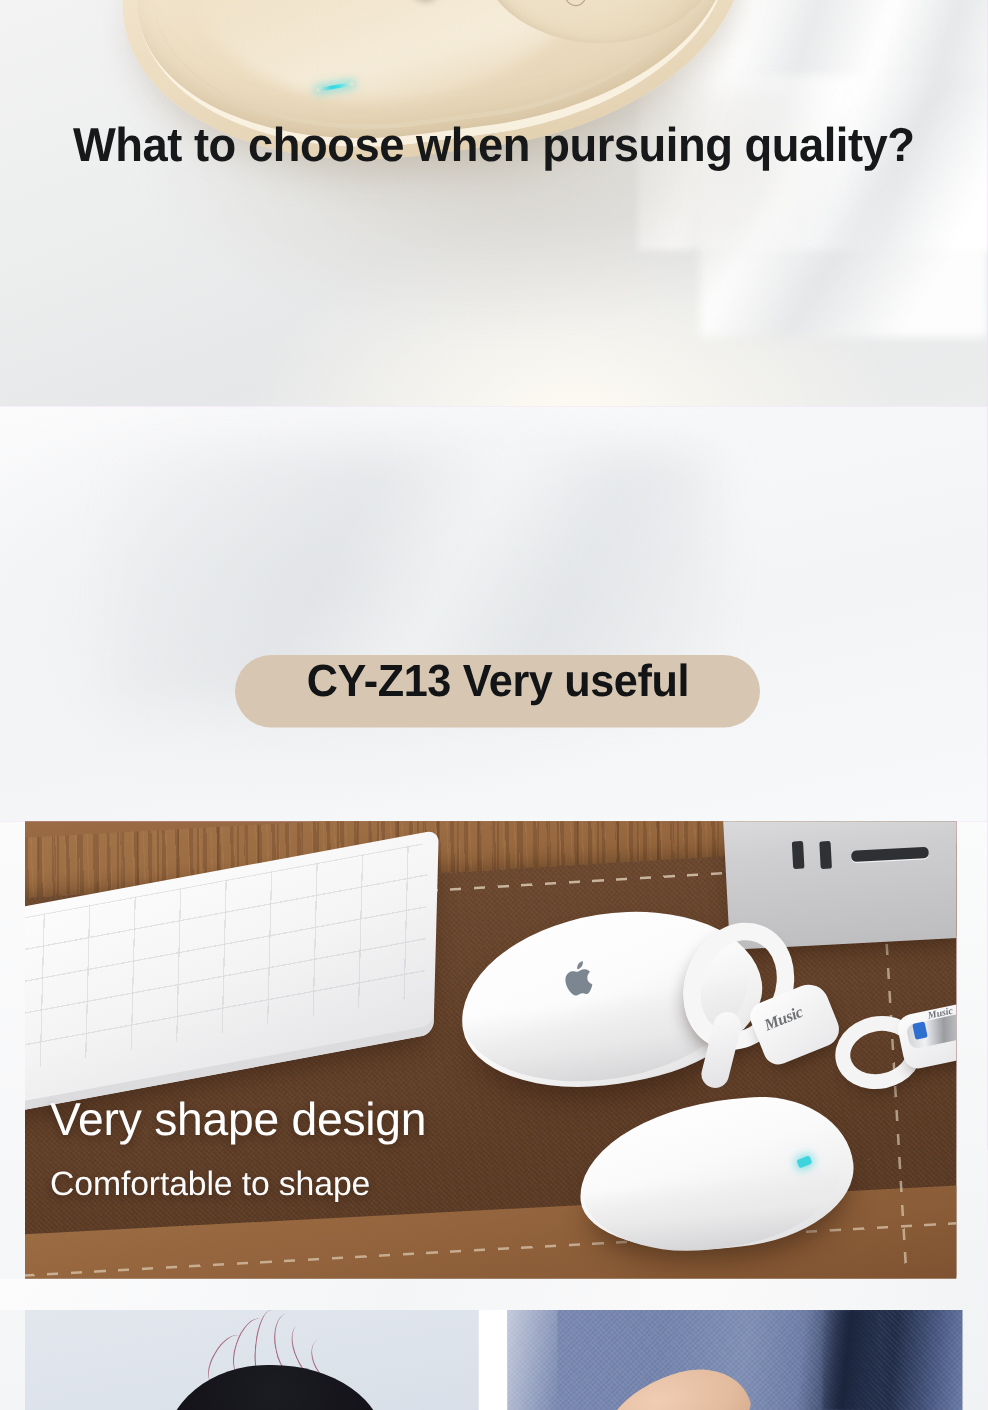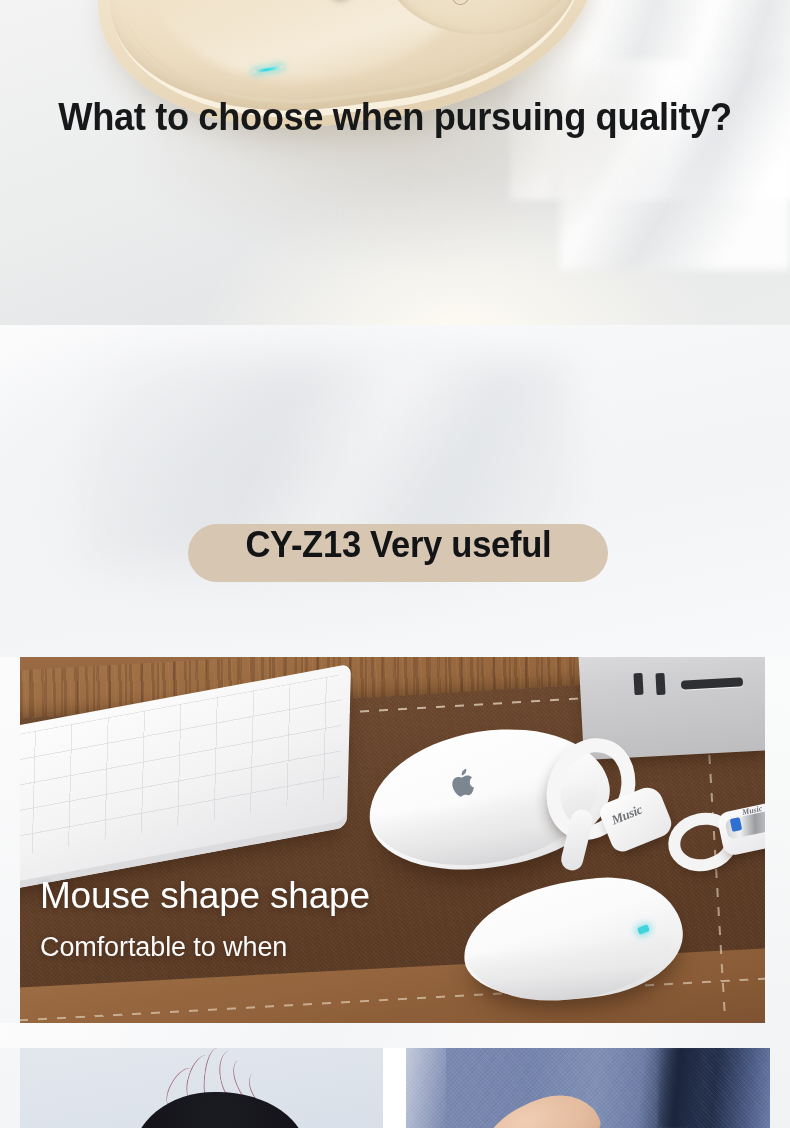--- a/index.html
+++ b/index.html
@@ -451,22 +451,22 @@
     <div class="hook-b"></div>
     <div class="bud-b"></div>
     <div class="bud-b-chrome"></div>
     <div class="bud-b-blue"></div>
     <div class="bud-b-label">Music</div>
 
     <div class="case2"></div>
     <div class="case2-edge"></div>
     <div class="case2-led"></div>
 
-    <div class="cap-main">Mouse shape shape</div>
-    <div class="cap-sub">Comfortable to when</div>
+    <div class="cap-main">Very shape design</div>
+    <div class="cap-sub">Comfortable to shape</div>
   </div>
 
   <div class="gap-band"></div>
 
   <div class="panel-left">
     <div class="flyaway f1"></div>
     <div class="flyaway f2"></div>
     <div class="flyaway f3"></div>
     <div class="flyaway f4"></div>
     <div class="flyaway f5"></div>

